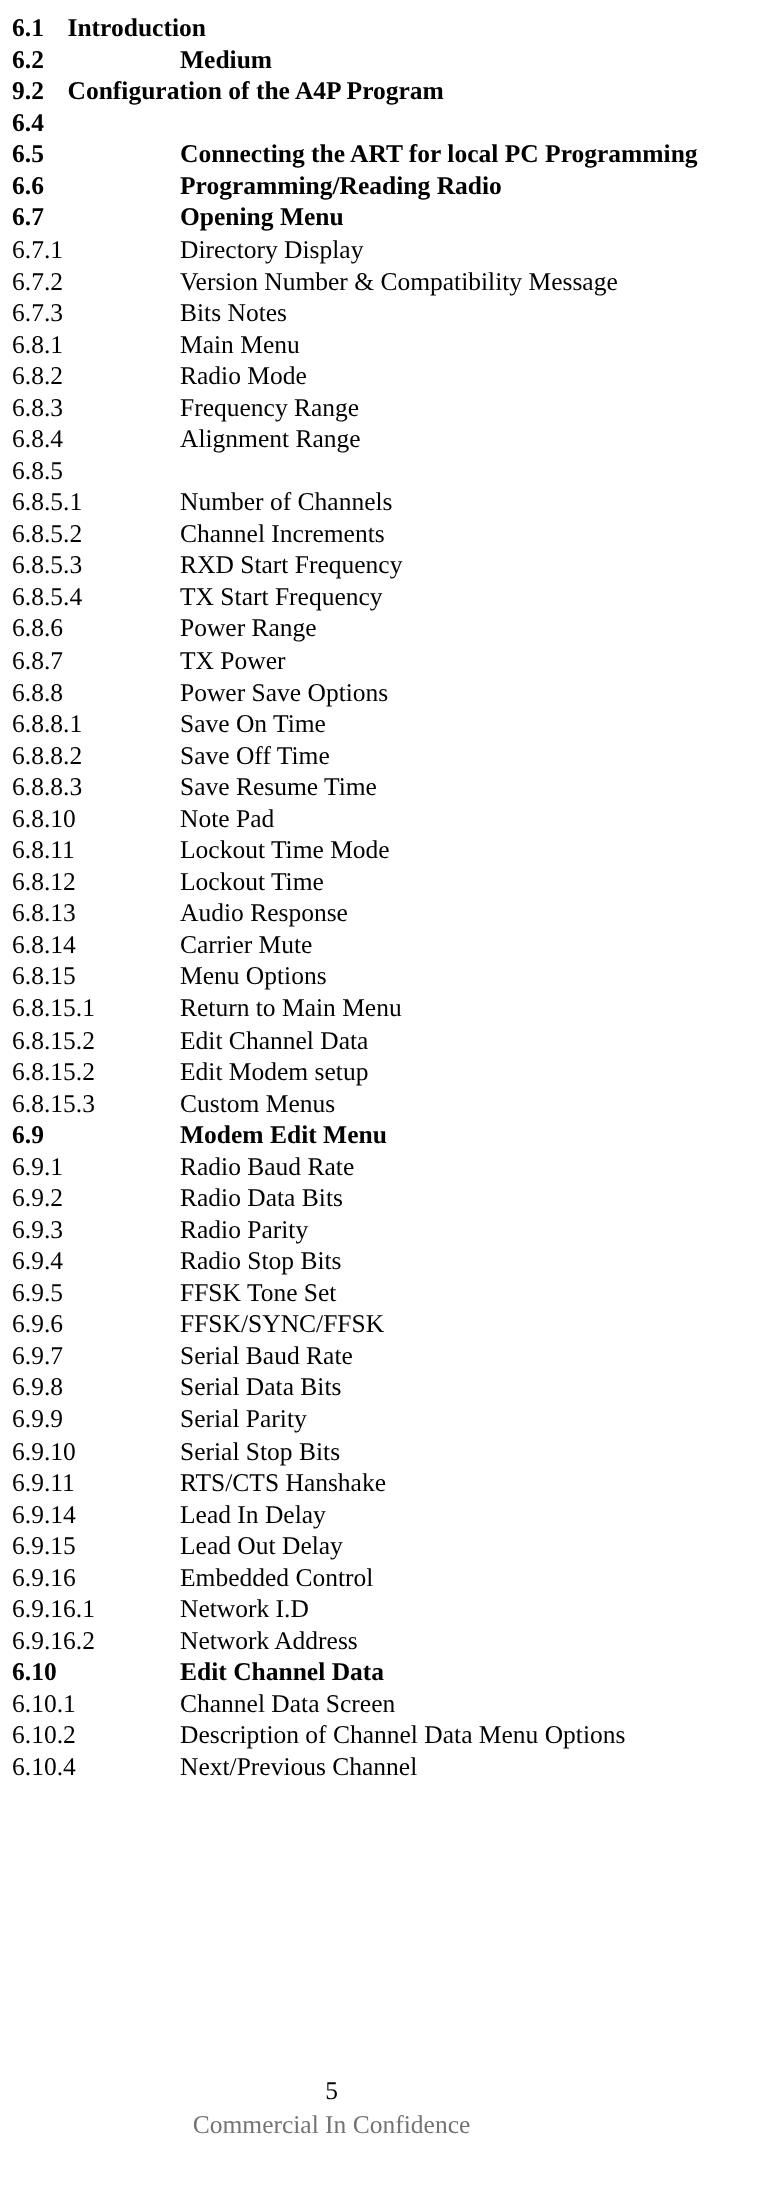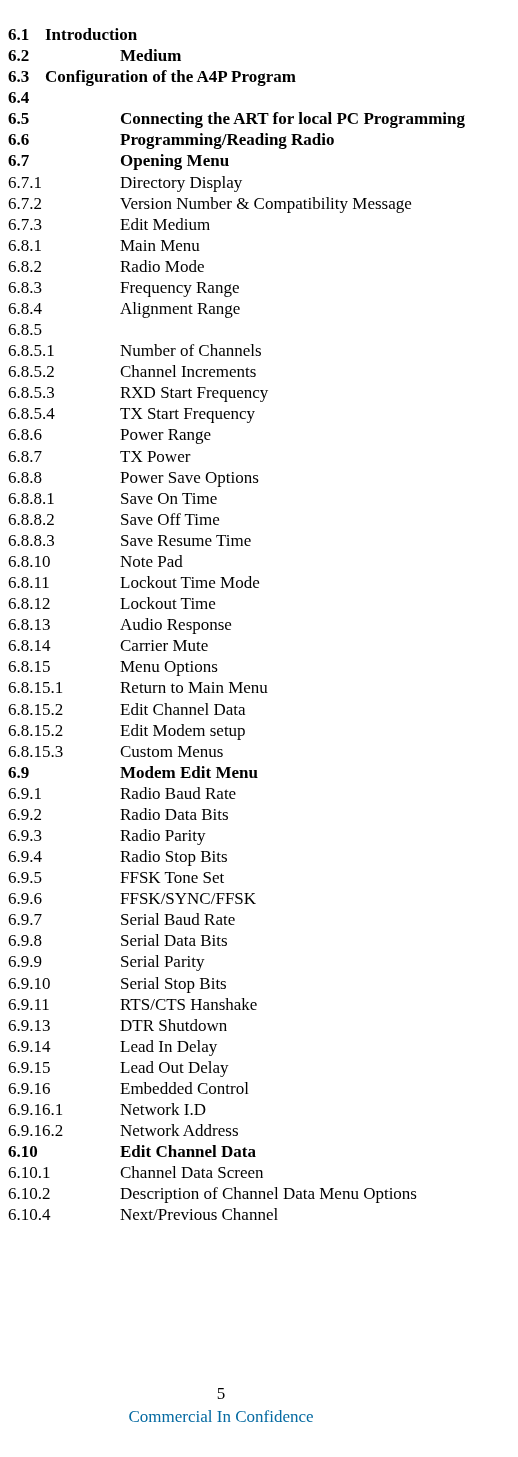--- a/index.html
+++ b/index.html
@@ -1,40 +1,40 @@
 <!DOCTYPE html>
 <html><head>
 <meta charset="utf-8">
 <style>
   html,body{margin:0;padding:0;background:#fff;color:#000;
     font-family:"Times New Roman",Times,serif;font-size:17px;line-height:1.24}
-  .page{width:442px;min-height:1457px;box-sizing:border-box;padding:24px 0 0 8px;position:relative}
+  .page{width:442px;min-height:1457px;box-sizing:border-box;padding:8px 0 0 8px;position:relative}
   .row{display:flex;white-space:nowrap}
   .num{min-width:112px}
   .num.short{min-width:37px}
   .bold{font-weight:700}
   .footer{position:absolute;bottom:30px;left:0;width:100%;text-align:center}
   .pgnum{font-size:17px}
-  .conf{color:#0369a1;font-size:17px;margin-top:2px}
+  .conf{color:#737373;font-size:17px;margin-top:2px}
 </style>
 </head>
 <body>
 <div class="page">
 
 <div id="toc">
       <div class="row bold">
         <span class="num short">6.1</span>
         <span>Introduction</span>
       </div>
       <div class="row bold">
         <span class="num">6.2</span>
         <span>Medium</span>
       </div>
       <div class="row bold">
-        <span class="num short">6.3</span>
+        <span class="num short">9.2</span>
         <span>Configuration of the A4P Program</span>
       </div>
       <div class="row bold">
         <span class="num short">6.4</span>
       </div>
       <div class="row bold">
         <span class="num">6.5</span>
         <span>Connecting the ART for local PC Programming</span>
       </div>
       <div class="row bold">
@@ -48,21 +48,21 @@
       <div class="row">
         <span class="num">6.7.1</span>
         <span>Directory Display</span>
       </div>
       <div class="row">
         <span class="num">6.7.2</span>
         <span>Version Number &amp; Compatibility Message</span>
       </div>
       <div class="row">
         <span class="num">6.7.3</span>
-        <span>Edit Medium</span>
+        <span>Bits Notes</span>
       </div>
       <div class="row">
         <span class="num">6.8.1</span>
         <span>Main Menu</span>
       </div>
       <div class="row">
         <span class="num">6.8.2</span>
         <span>Radio Mode</span>
       </div>
       <div class="row">
@@ -196,24 +196,20 @@
         <span class="num">6.9.9</span>
         <span>Serial Parity</span>
       </div>
       <div class="row">
         <span class="num">6.9.10</span>
         <span>Serial Stop Bits</span>
       </div>
       <div class="row">
         <span class="num">6.9.11</span>
         <span>RTS/CTS Hanshake</span>
-      </div>
-      <div class="row">
-        <span class="num">6.9.13</span>
-        <span>DTR Shutdown</span>
       </div>
       <div class="row">
         <span class="num">6.9.14</span>
         <span>Lead In Delay</span>
       </div>
       <div class="row">
         <span class="num">6.9.15</span>
         <span>Lead Out Delay</span>
       </div>
       <div class="row">

